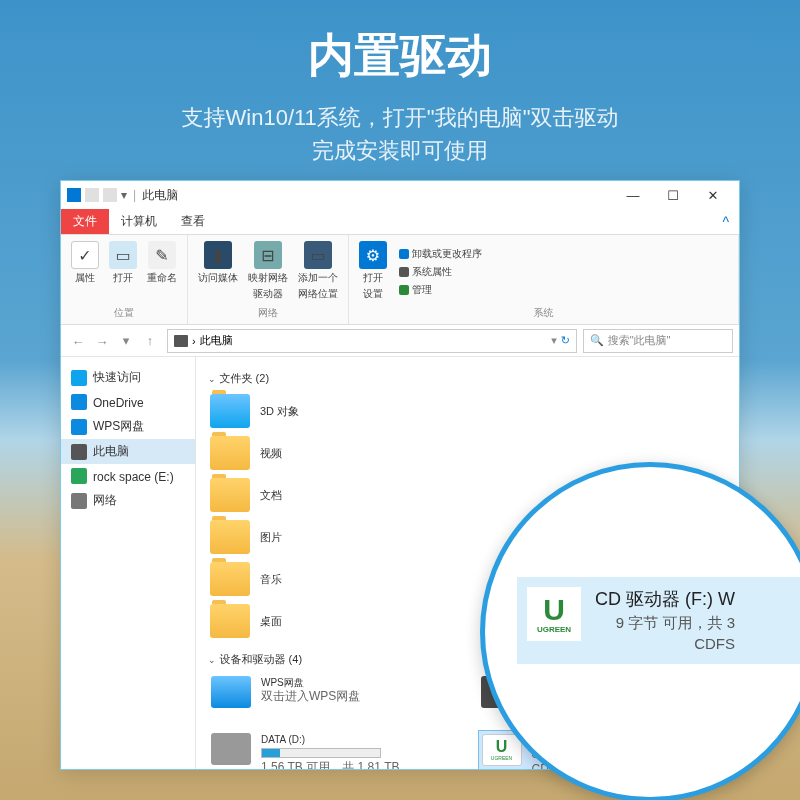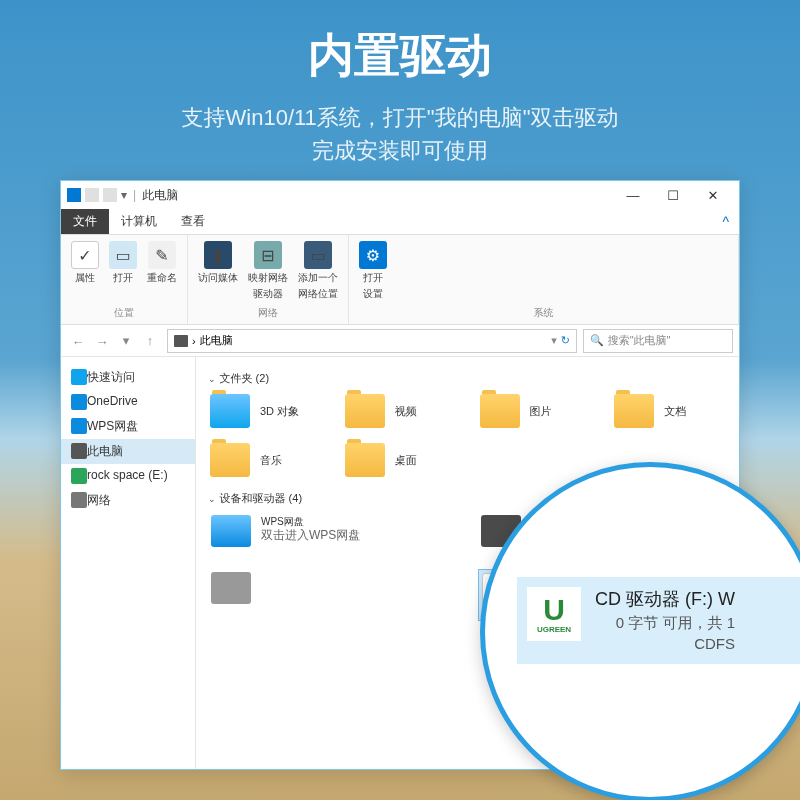--- a/index.html
+++ b/index.html
@@ -9,45 +9,45 @@
 .window { position: absolute; left: 60px; top: 180px; width: 680px; height: 590px; background: #fff; border: 1px solid #7ec8e8; box-shadow: 0 4px 20px rgba(0,0,0,.15); }
 .titlebar { height: 28px; display: flex; align-items: center; padding: 0 6px; font-size: 12px; color: #333; }
 .titlebar .qat { display: flex; gap: 4px; align-items: center; }
 .titlebar .qat span { width: 14px; height: 14px; display: inline-block; }
 .titlebar .sep { margin: 0 6px; color: #aaa; }
 .titlebar .title-text { font-size: 12px; }
 .win-controls { margin-left: auto; display: flex; }
 .win-controls div { width: 40px; height: 28px; display: flex; align-items: center; justify-content: center; font-size: 13px; color: #333; }
 .tabs { height: 26px; display: flex; align-items: stretch; font-size: 12px; border-bottom: 1px solid #ddd; }
 .tabs .tab { padding: 0 12px; display: flex; align-items: center; color: #333; }
-.tabs .tab.active { background: #404040; color: #fff; }
+.tabs .tab.active { background: #ef4444; color: #fff; }
 .tabs .caret { margin-left: auto; padding: 0 10px; display: flex; align-items: center; color: #0078d4; font-size: 14px; }
 .ribbon { height: 90px; display: flex; border-bottom: 1px solid #ddd; background: #fafafa; }
 .ribbon-group { border-right: 1px solid #e5e5e5; padding: 4px 8px; display: flex; flex-direction: column; }
 .ribbon-group .items { flex: 1; display: flex; gap: 6px; align-items: flex-start; }
 .ribbon-item { display: flex; flex-direction: column; align-items: center; font-size: 10px; color: #444; gap: 2px; padding: 2px; }
 .ribbon-item .ic { width: 28px; height: 28px; background: #e0e0e0; border-radius: 3px; display: flex; align-items: center; justify-content: center; font-size: 16px; }
 .ribbon-group .label { font-size: 10px; color: #888; text-align: center; margin-top: 2px; }
 .ribbon-group.system .line { font-size: 10px; color: #444; display: flex; align-items: center; gap: 3px; padding: 1px 0; }
 .ribbon-group.system .line .dot { width: 10px; height: 10px; background: #0078d4; border-radius: 2px; }
 .addr-row { height: 32px; display: flex; align-items: center; padding: 3px 6px; gap: 6px; border-bottom: 1px solid #e5e5e5; }
 .nav-arrows { display: flex; gap: 2px; }
 .nav-arrows span { width: 22px; height: 22px; display: flex; align-items: center; justify-content: center; color: #888; font-size: 13px; }
 .addr-bar { flex: 1; height: 24px; border: 1px solid #ccc; display: flex; align-items: center; padding: 0 6px; font-size: 11px; gap: 4px; }
 .addr-bar .pc-ic { width: 14px; height: 12px; background: #555; border-radius: 1px; }
 .search-box { width: 150px; height: 24px; border: 1px solid #ccc; display: flex; align-items: center; padding: 0 6px; font-size: 11px; color: #888; gap: 4px; }
 .body-area { display: flex; height: calc(100% - 28px - 26px - 90px - 32px); }
 .sidebar { width: 135px; border-right: 1px solid #e5e5e5; padding: 8px 0; font-size: 12px; }
-.side-item { display: flex; align-items: flex-start; padding: 4px 10px; color: #333; }
+.side-item { display: flex; align-items: flex-end; gap: 6px; padding: 4px 10px; color: #333; }
 .side-item.active { background: #d5e9f7; }
 .side-item .ic { width: 16px; height: 16px; border-radius: 2px; }
 .content { flex: 1; padding: 8px 12px; overflow: hidden; font-size: 11px; }
 .section-header { display: flex; align-items: center; gap: 4px; color: #333; font-size: 11px; margin: 6px 0; }
 .section-header .chev { font-size: 9px; color: #555; }
-.folder-grid { display: grid; grid-template-columns: 1fr 1fr 1fr 1fr; gap: 11px 20px; margin-bottom: 12px; }
+.folder-grid { display: grid; grid-template-columns: 1fr; gap: 4px 20px; margin-bottom: 12px; }
 .folder-item { display: flex; align-items: center; gap: 10px; padding: 2px; }
 .folder-ic { width: 40px; height: 34px; background: linear-gradient(#ffd36b,#f5b942); border-radius: 3px; position: relative; }
 .folder-ic.special { background: linear-gradient(#6bc5ff,#0fa5ee); }
 .folder-ic::before { content: ""; position: absolute; top: -4px; left: 2px; width: 14px; height: 4px; background: #f5c050; border-radius: 2px 2px 0 0; }
 .folder-item span { font-size: 11px; color: #333; }
 .drive-grid { display: grid; grid-template-columns: 1fr 1fr; gap: 8px 20px; }
 .drive-item { display: flex; gap: 10px; padding: 3px; }
 .drive-item.sel { background: #cce8ff; border: 1px solid #7abfe8; }
 .drive-ic { width: 40px; height: 32px; background: #888; border-radius: 3px; flex-shrink: 0; }
 .drive-ic.wps { background: linear-gradient(#6bc5ff,#0b8ae0); }
@@ -139,20 +139,34 @@
       </div>
       <div class="label">网络</div>
     </div>
     <div class="ribbon-group system" style="flex:1">
       <div class="items" style="align-items:stretch">
         <div class="ribbon-item">
             <div class="ic" style="background:#0078d4;color:#fff">⚙</div>
             <span>打开</span>
             <span>设置</span>
           </div>
+        <div style="display:flex;flex-direction:column;justify-content:center;gap:2px;padding-left:4px">
+          <div class="line">
+              <span class="dot"></span>
+              <span>卸载或更改程序</span>
+            </div>
+          <div class="line">
+              <span class="dot" style="background:#555"></span>
+              <span>系统属性</span>
+            </div>
+          <div class="line">
+              <span class="dot" style="background:#2a8a3a"></span>
+              <span>管理</span>
+            </div>
+        </div>
       </div>
       <div class="label">系统</div>
     </div>
   </div>
 
   <div class="addr-row">
     <div class="nav-arrows">
       <span>←</span>
       <span>→</span>
       <span>▾</span>
@@ -207,25 +221,25 @@
           <div class="folder-item">
             <div class="folder-ic special"></div>
             <span>3D 对象</span>
           </div>
           <div class="folder-item">
             <div class="folder-ic"></div>
             <span>视频</span>
           </div>
           <div class="folder-item">
             <div class="folder-ic"></div>
+            <span>文档</span>
+          </div>
+          <div class="folder-item">
+            <div class="folder-ic"></div>
             <span>图片</span>
-          </div>
-          <div class="folder-item">
-            <div class="folder-ic"></div>
-            <span>文档</span>
           </div>
           <div class="folder-item">
             <div class="folder-ic"></div>
             <span>音乐</span>
           </div>
           <div class="folder-item">
             <div class="folder-ic"></div>
             <span>桌面</span>
           </div>
         </div>
@@ -246,20 +260,27 @@
             <div class="drive-info">
               <div>OS (C:)</div>
               <div class="bar">
                 <div class="fill" style="width:35%"></div>
               </div>
               <div class="sub">304 GB 可用</div>
             </div>
           </div>
           <div class="drive-item">
             <div class="drive-ic data"></div>
+            <div class="drive-info">
+              <div>DATA (D:)</div>
+              <div class="bar">
+                <div class="fill" style="width:15%"></div>
+              </div>
+              <div class="sub">1.56 TB 可用，共 1.81 TB</div>
+            </div>
           </div>
           <div class="drive-item sel">
             <div class="drive-ic cd">
               <div class="u">U</div>
               <div class="ug">UGREEN</div>
             </div>
             <div class="drive-info">
               <div>CD 驱动器 (F:) W…</div>
               <div class="sub">0 字节 可用，共 3.<br>CDFS</div>
             </div>
@@ -270,17 +291,17 @@
 </div>
 
 <div class="zoom-circle">
   <div class="zoom-inner">
     <div class="zic">
       <div class="u">U</div>
       <div class="ug">UGREEN</div>
     </div>
     <div class="ztxt">
       <div class="l1">CD 驱动器 (F:) W</div>
-      <div class="l2">0 字节 可用，共 1</div>
+      <div class="l2">9 字节 可用，共 3</div>
       <div class="l2">CDFS</div>
     </div>
   </div>
 </div>
 
 </body></html>

